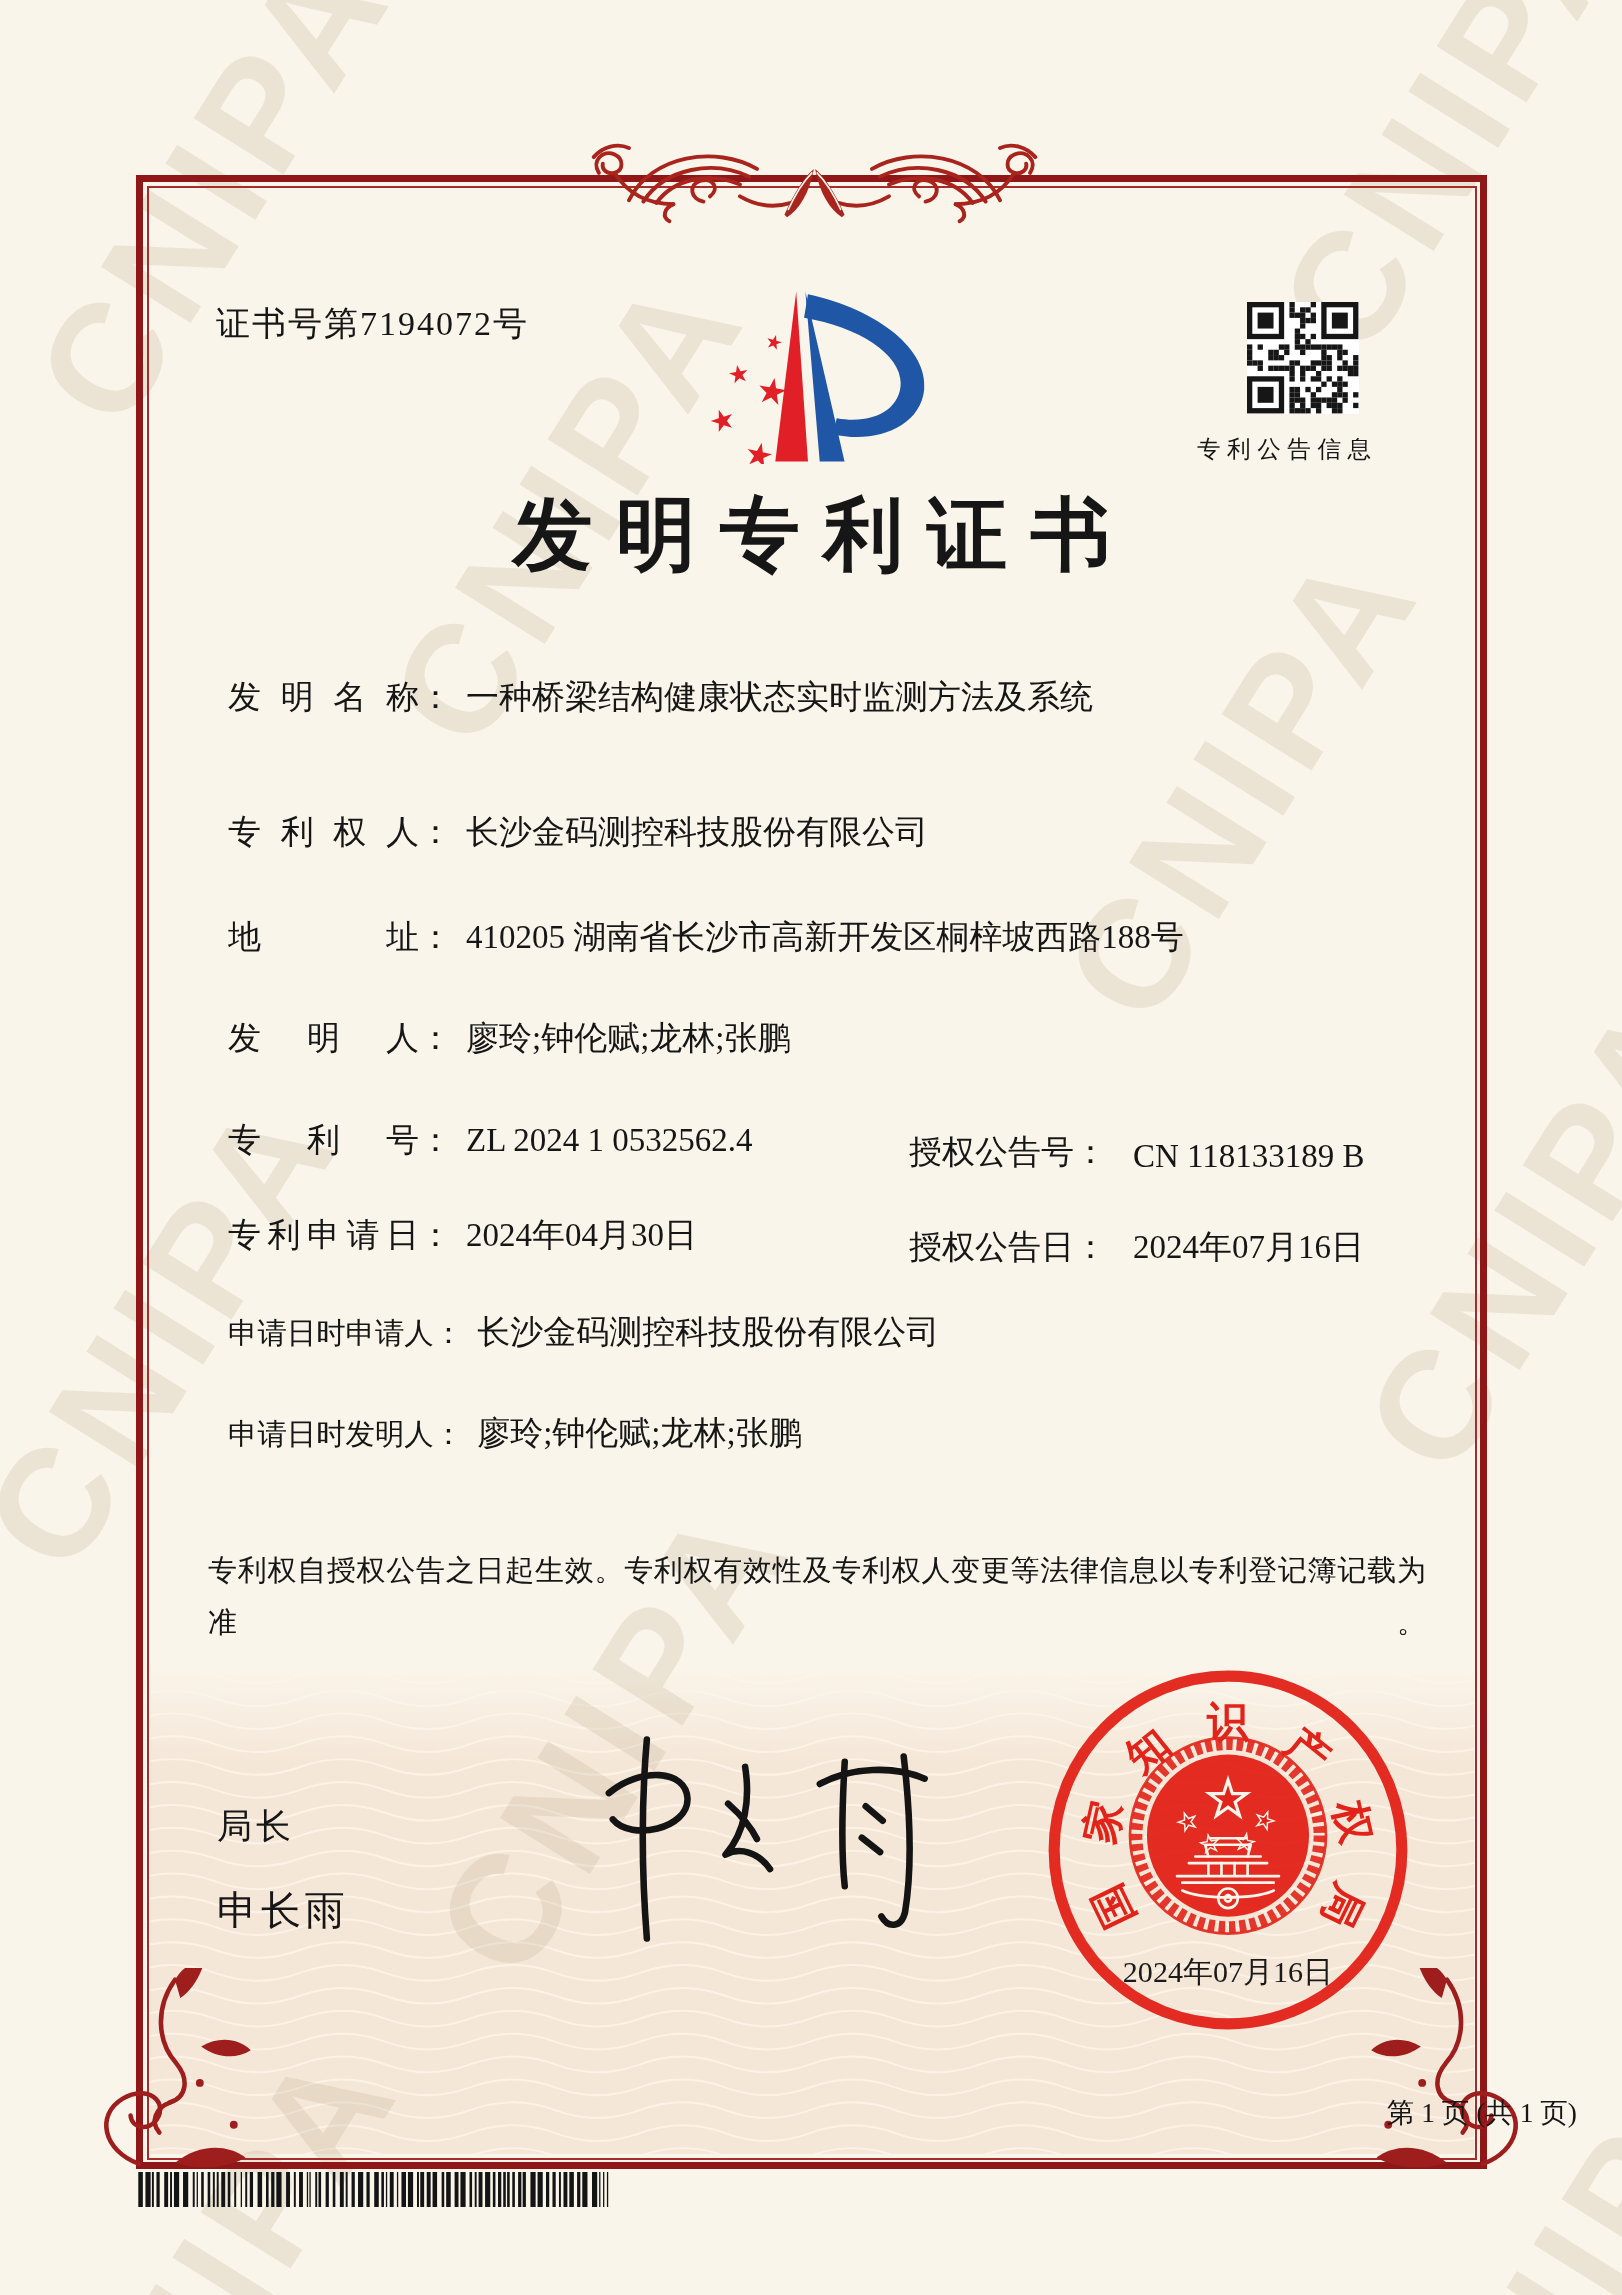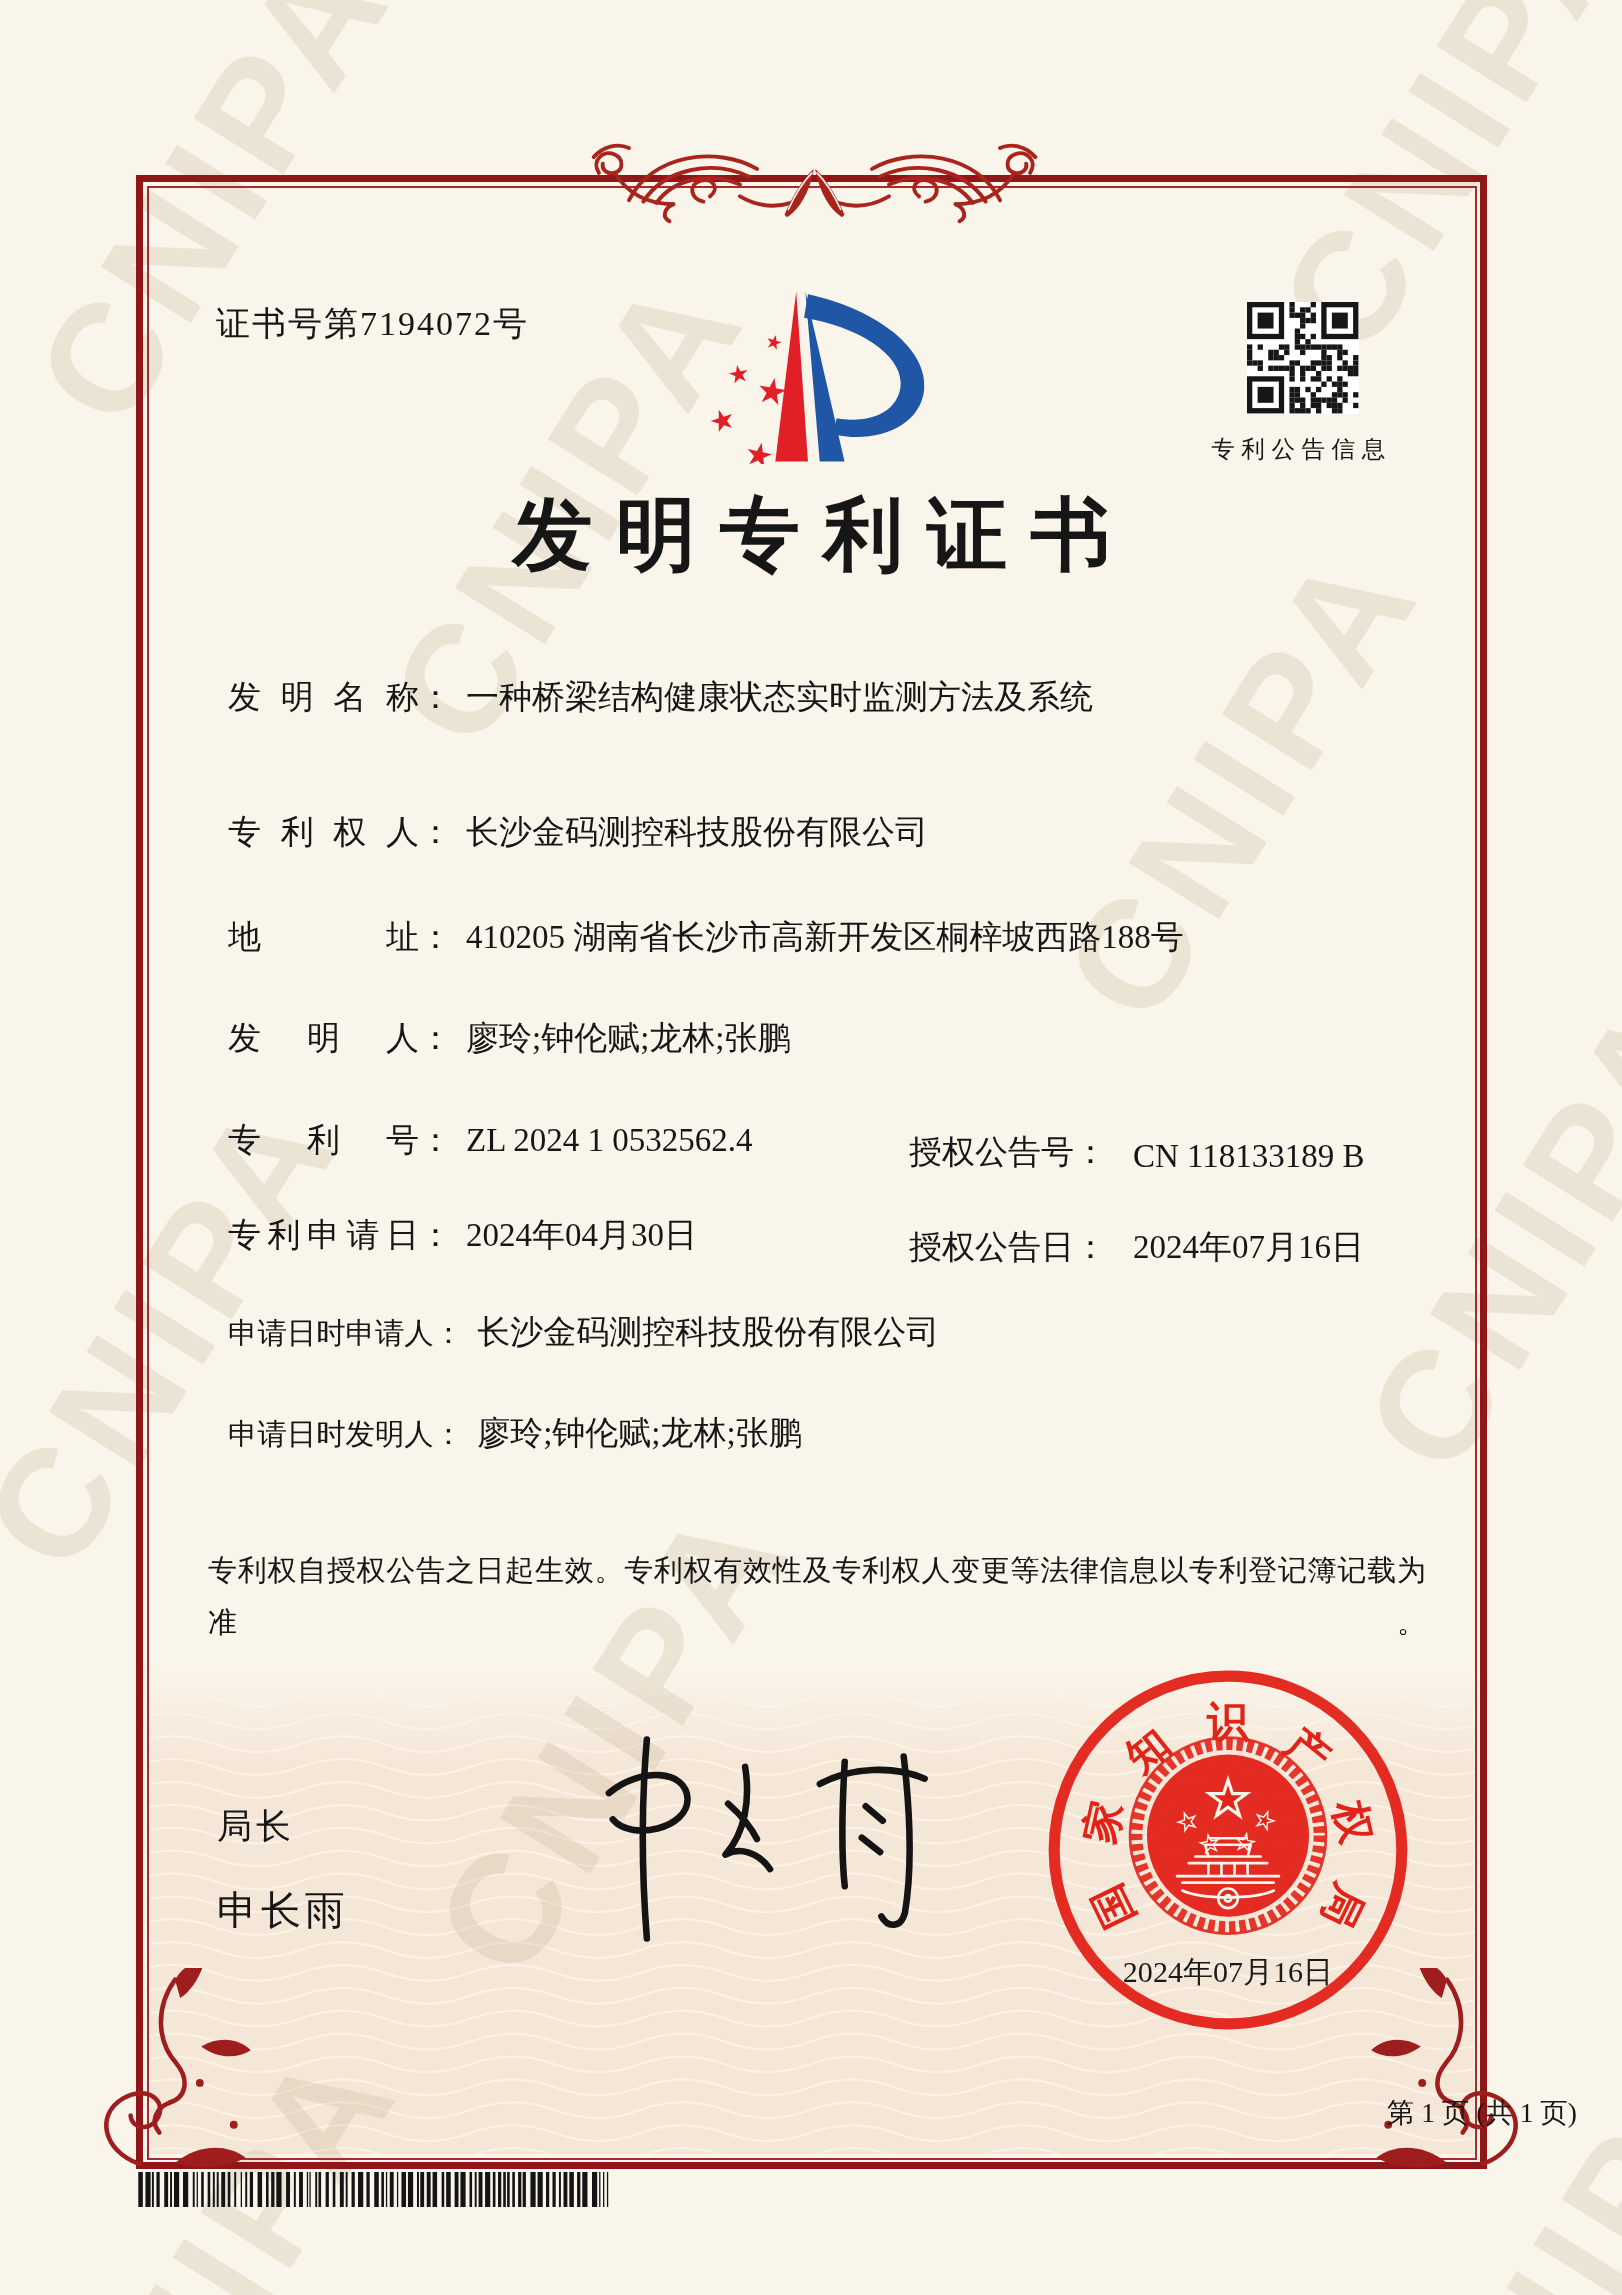--- a/index.html
+++ b/index.html
@@ -13,21 +13,21 @@
   #wave-band{left:149px;top:1665px;z-index:1;}
   #waves path{stroke:#fdf5e9;stroke-width:3;fill:none;opacity:.85;}
   .band-fade{left:149px;top:1665px;width:1326px;height:98px;z-index:1;
       background:linear-gradient(#faf5ea,rgba(250,245,234,0));}
   
   .frame-outer{left:136px;top:175px;width:1351px;height:1994px;border:7.9px solid #8f1717;box-sizing:border-box;z-index:3;}
   .frame-inner{left:147px;top:186px;width:1330px;height:1974px;border:2px solid #a52c2c;box-sizing:border-box;z-index:3;}
   .orn{z-index:4;}
   
   .cert-no{left:216px;top:301px;font-size:34px;letter-spacing:2px;z-index:5;}
-  .qr-label{left:1197px;top:433px;width:209px;text-align:center;font-size:23.6px;letter-spacing:6.5px;z-index:5;}
+  .qr-label{left:1197px;top:433px;width:209px;font-size:23.6px;letter-spacing:6.5px;z-index:5;}
   .title{left:0;top:482px;width:100%;text-align:center;font-size:80px;font-weight:bold;letter-spacing:23.6px;text-indent:23.6px;z-index:5;}
   .row{position:absolute;left:228px;display:flex;align-items:baseline;font-size:33px;z-index:5;white-space:nowrap;}
   .lbl{display:inline-block;width:191px;text-align:justify;text-align-last:justify;}
   .lbl.tight{width:auto;text-align:left;text-align-last:auto;}
   .colon{display:inline-block;}
   .val{margin-left:14px;}
   .grp2{position:absolute;left:681px;display:flex;align-items:flex-end;margin-top:12px;}
   .grp2 .val{margin-left:26px;}
   .row.wide{font-size:33px;}
   .row.wide .lbl{font-size:29.4px;width:auto;text-align:left;text-align-last:auto;}

